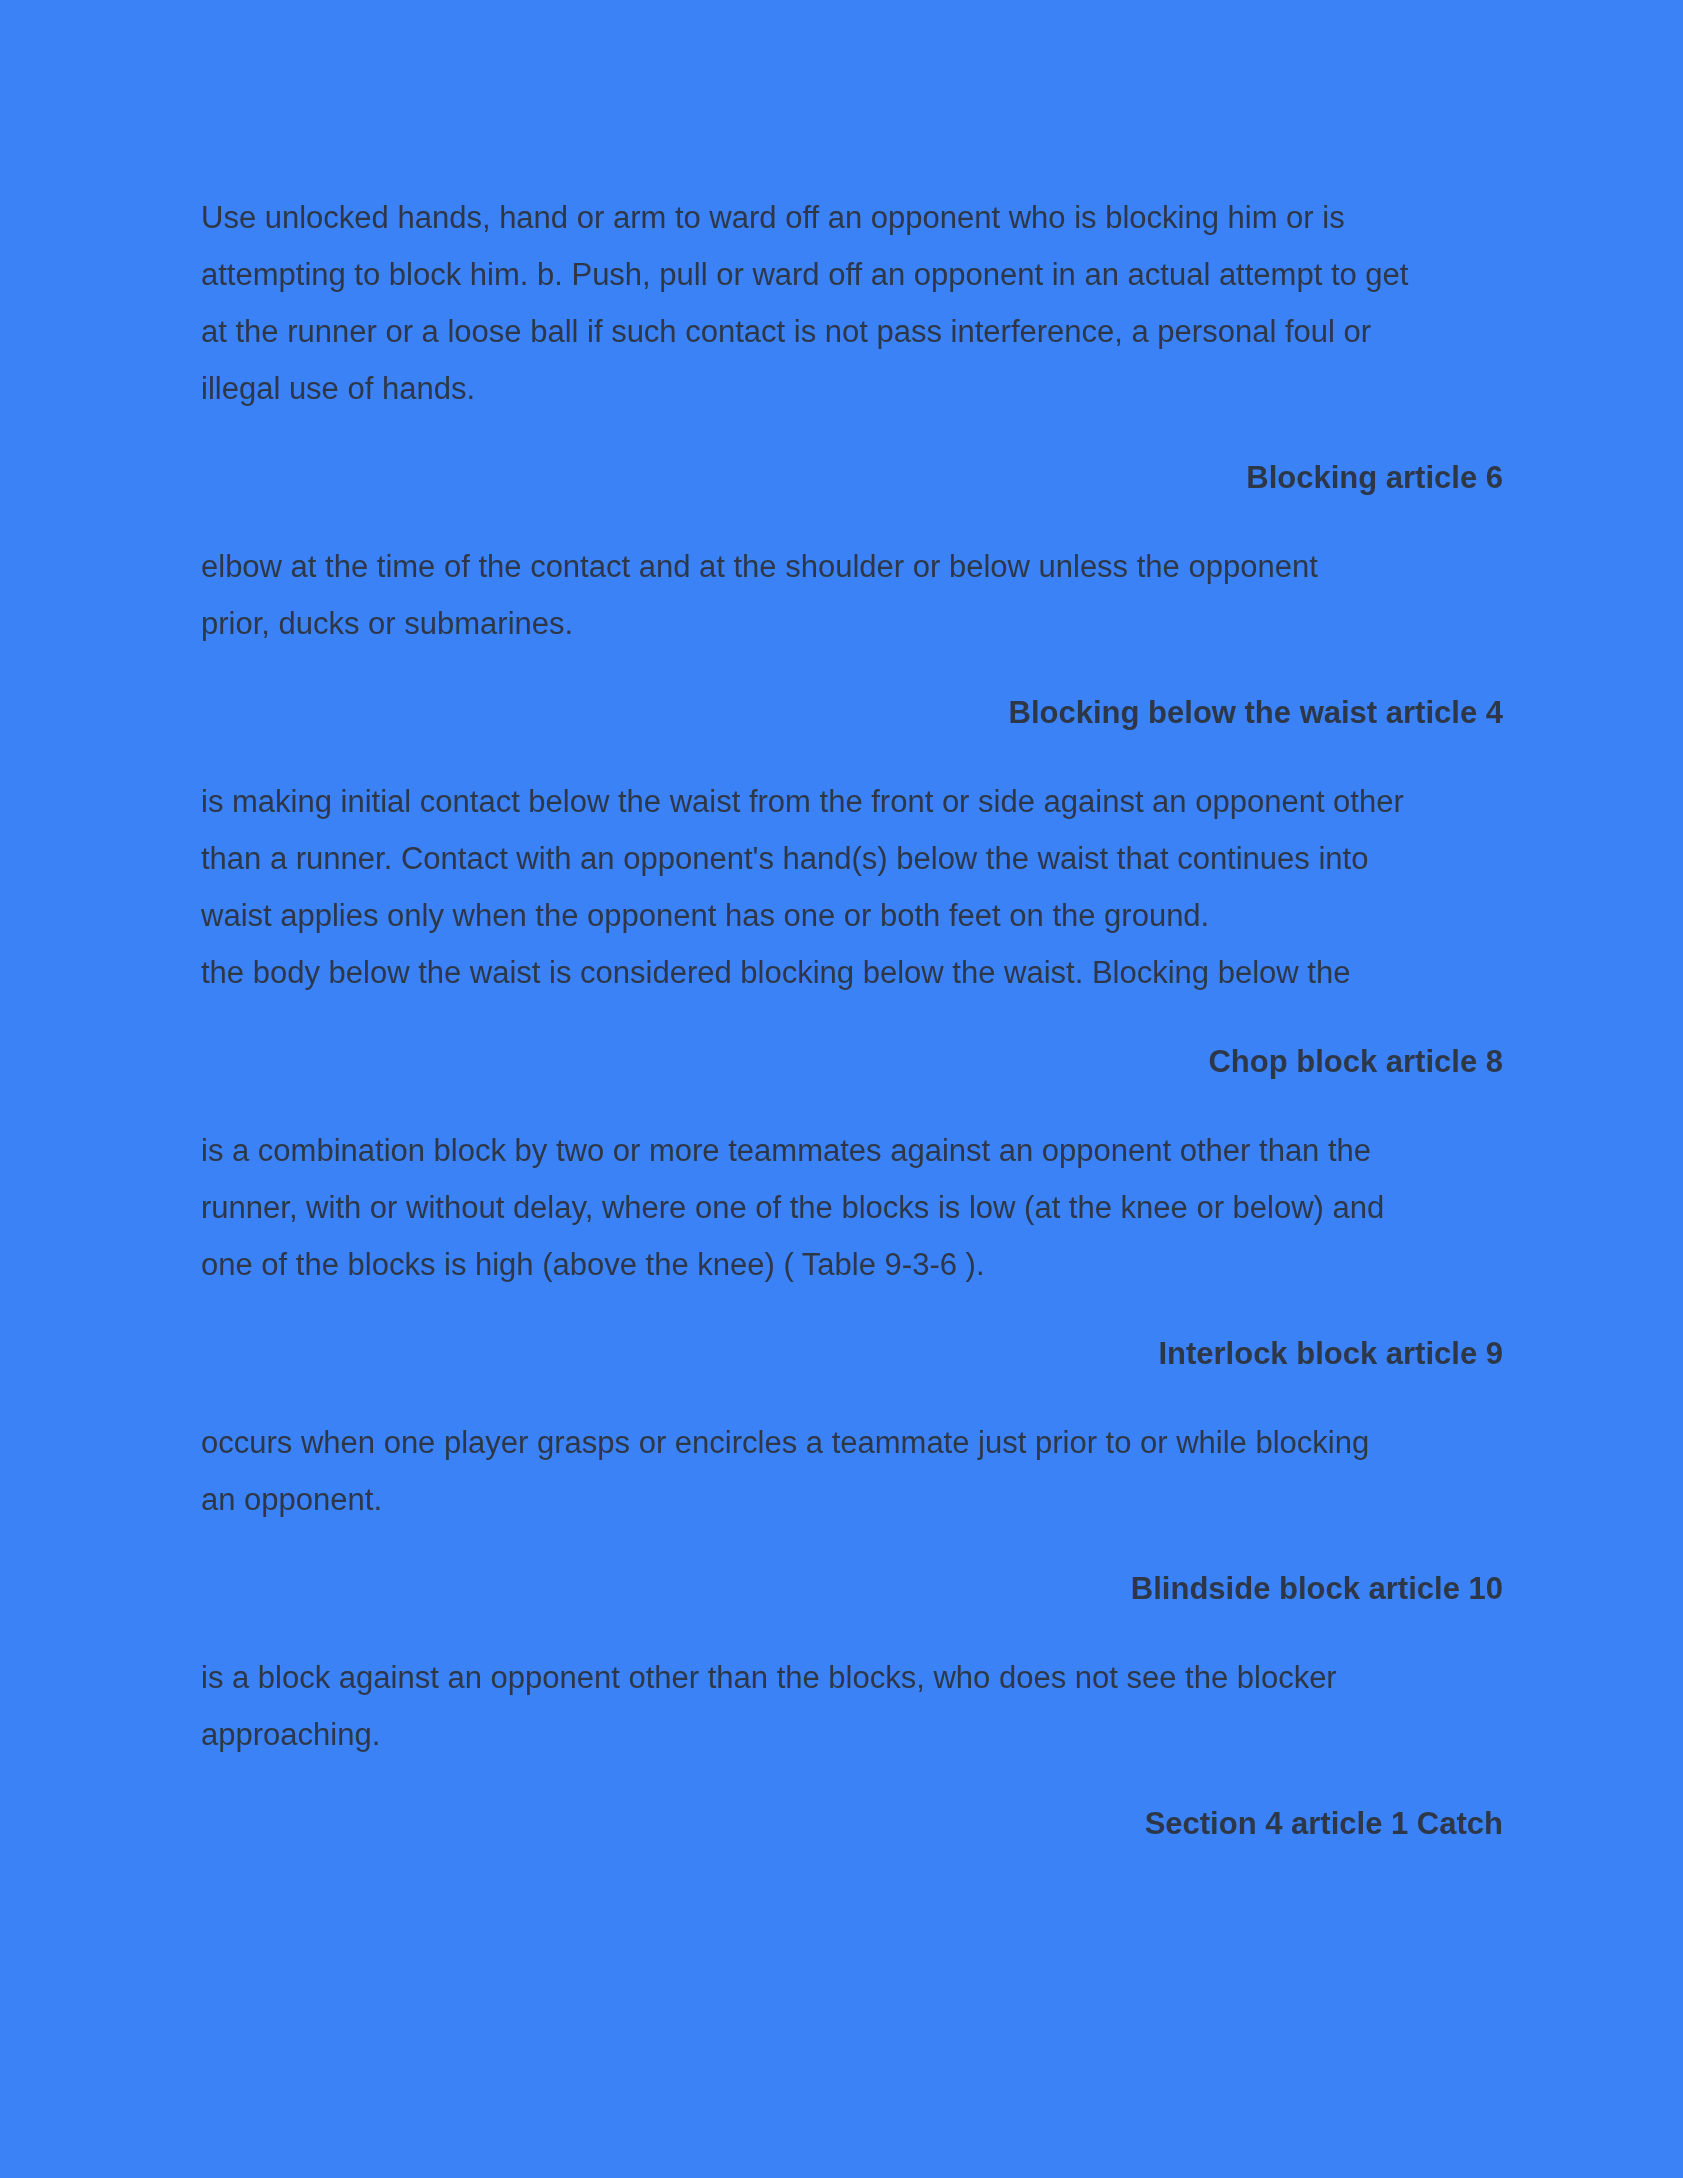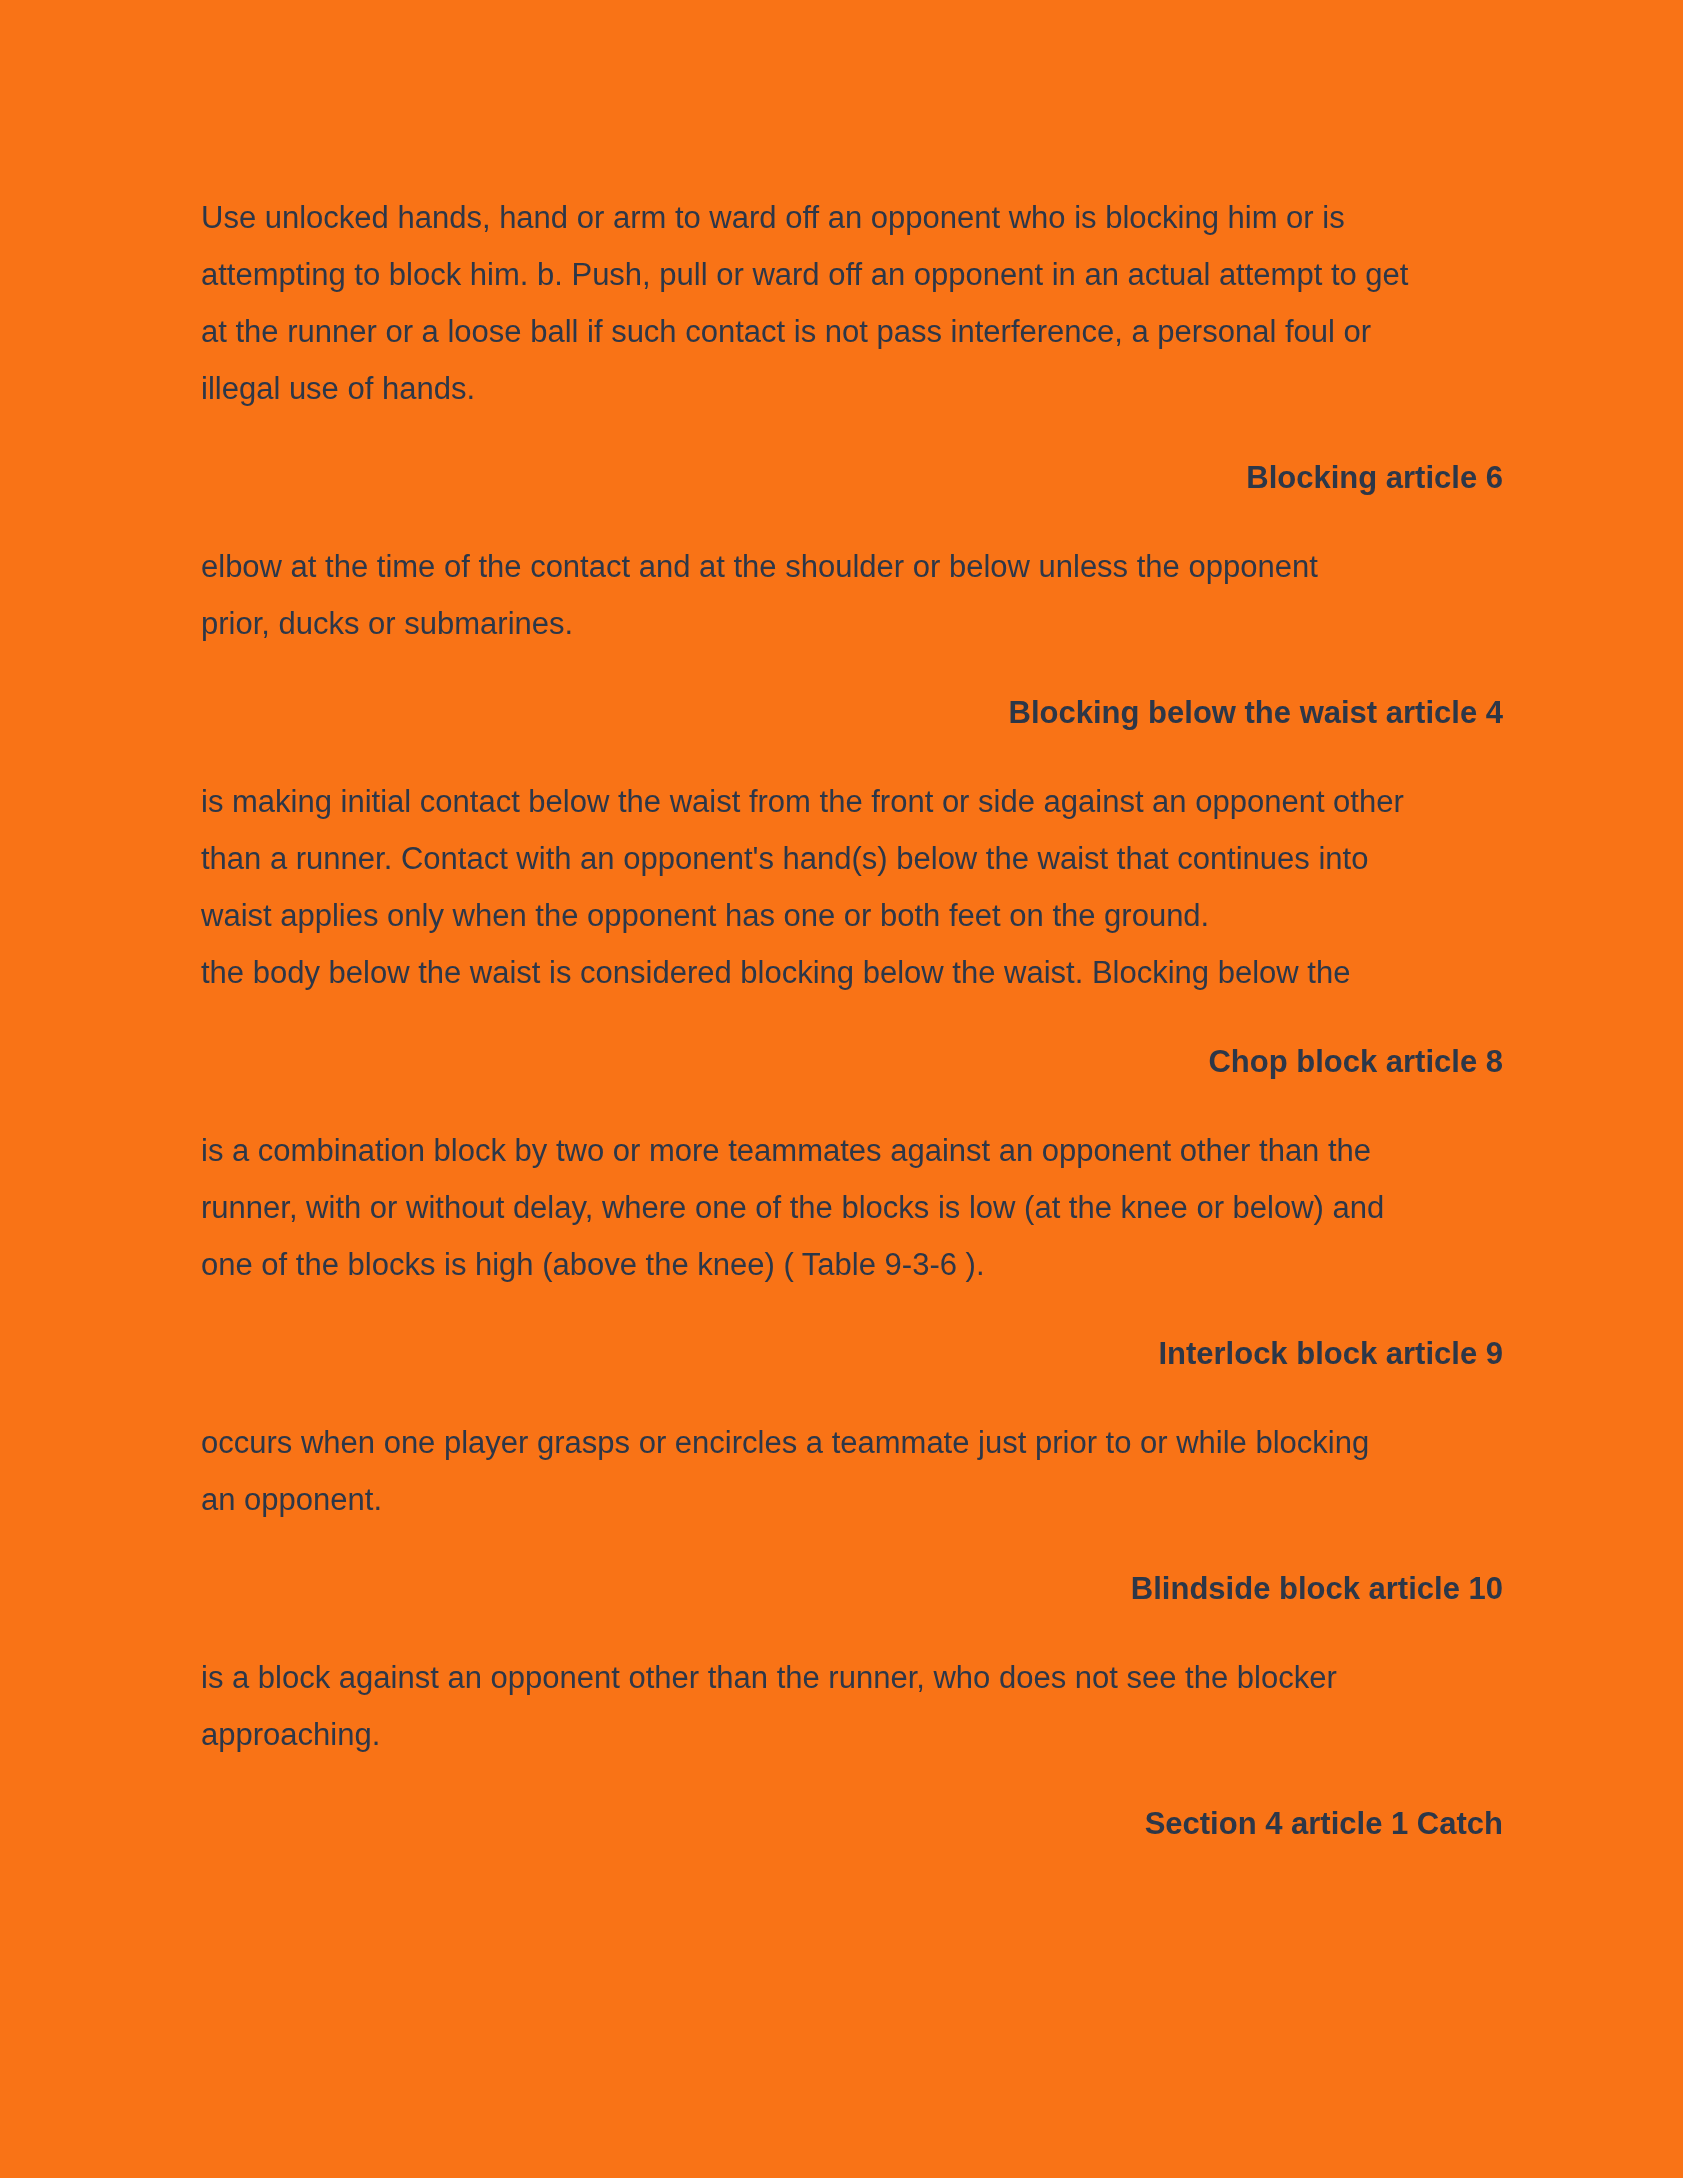--- a/index.html
+++ b/index.html
@@ -4,21 +4,21 @@
 <style>
   html, body {
     margin: 0;
     padding: 0;
     background: #ffffff;
   }
   .page {
     position: relative;
     width: 1683px;
     height: 2178px;
-    background: #f97316;
+    background: #3b82f6;
     overflow: hidden;
     font-family: "Liberation Sans", sans-serif;
   }
   .content {
     position: absolute;
     left: 201px;
     top: 189px;
     width: 1302px;
   }
   .content p,
@@ -80,21 +80,21 @@
     <h2>Interlock block article 9</h2>
 
     <p>
       <span class="ln">occurs when one player grasps or encircles a teammate just prior to or while blocking</span>
       <span class="ln">an opponent.</span>
     </p>
 
     <h2>Blindside block article 10</h2>
 
     <p>
-      <span class="ln">is a block against an opponent other than the runner, who does not see the blocker</span>
+      <span class="ln">is a block against an opponent other than the blocks, who does not see the blocker</span>
       <span class="ln">approaching.</span>
     </p>
 
     <h2>Section 4 article 1 Catch</h2>
 
   </div>
 </div>
 
 
 </body></html>

